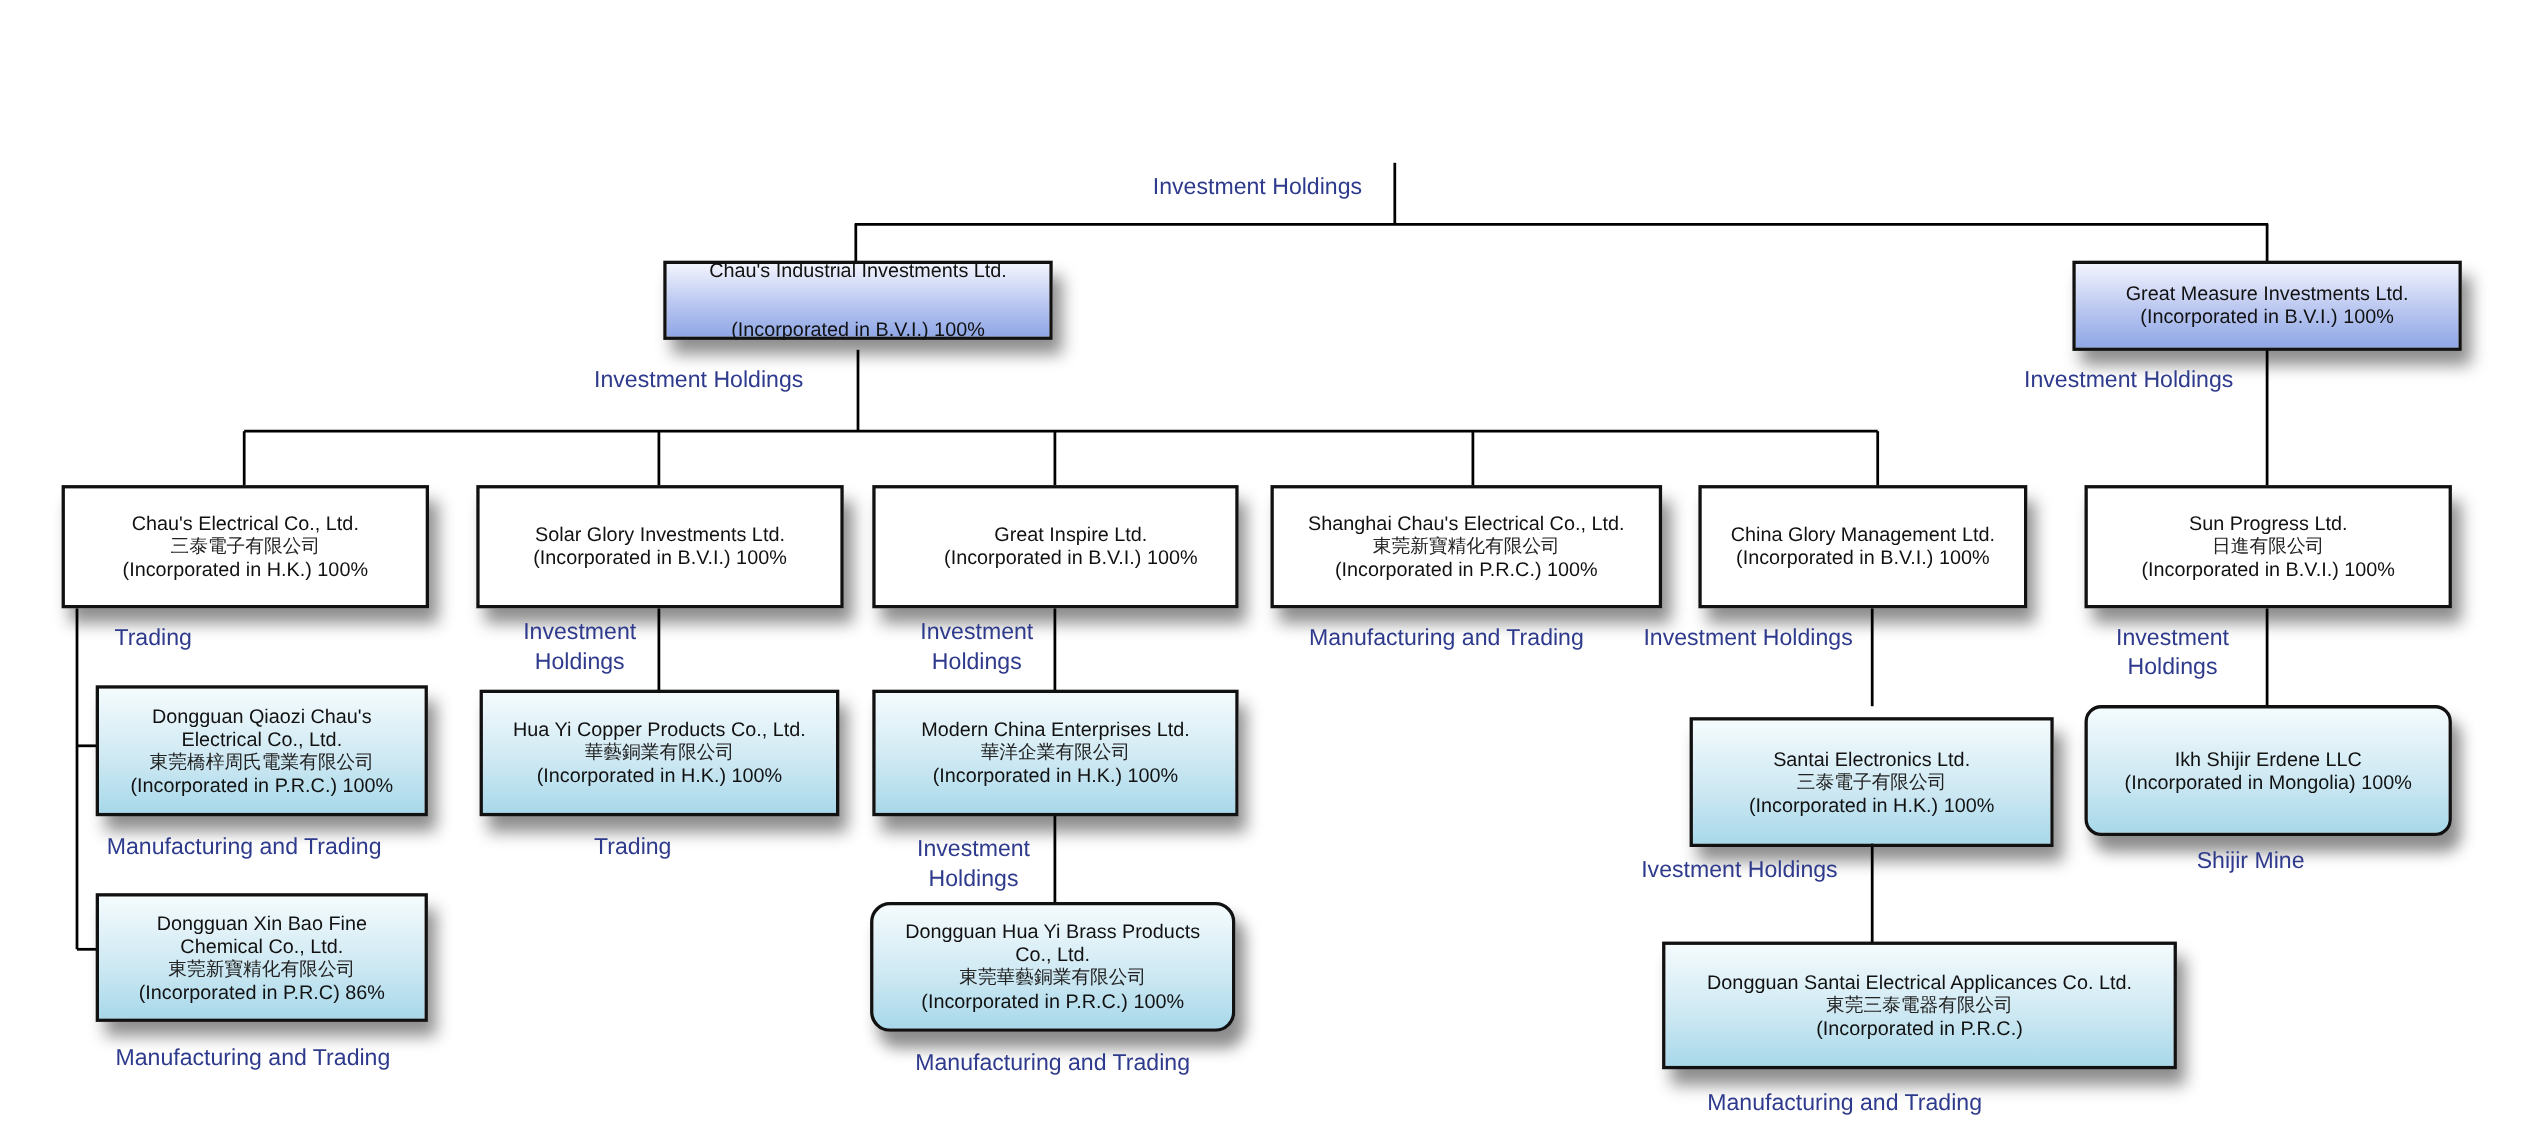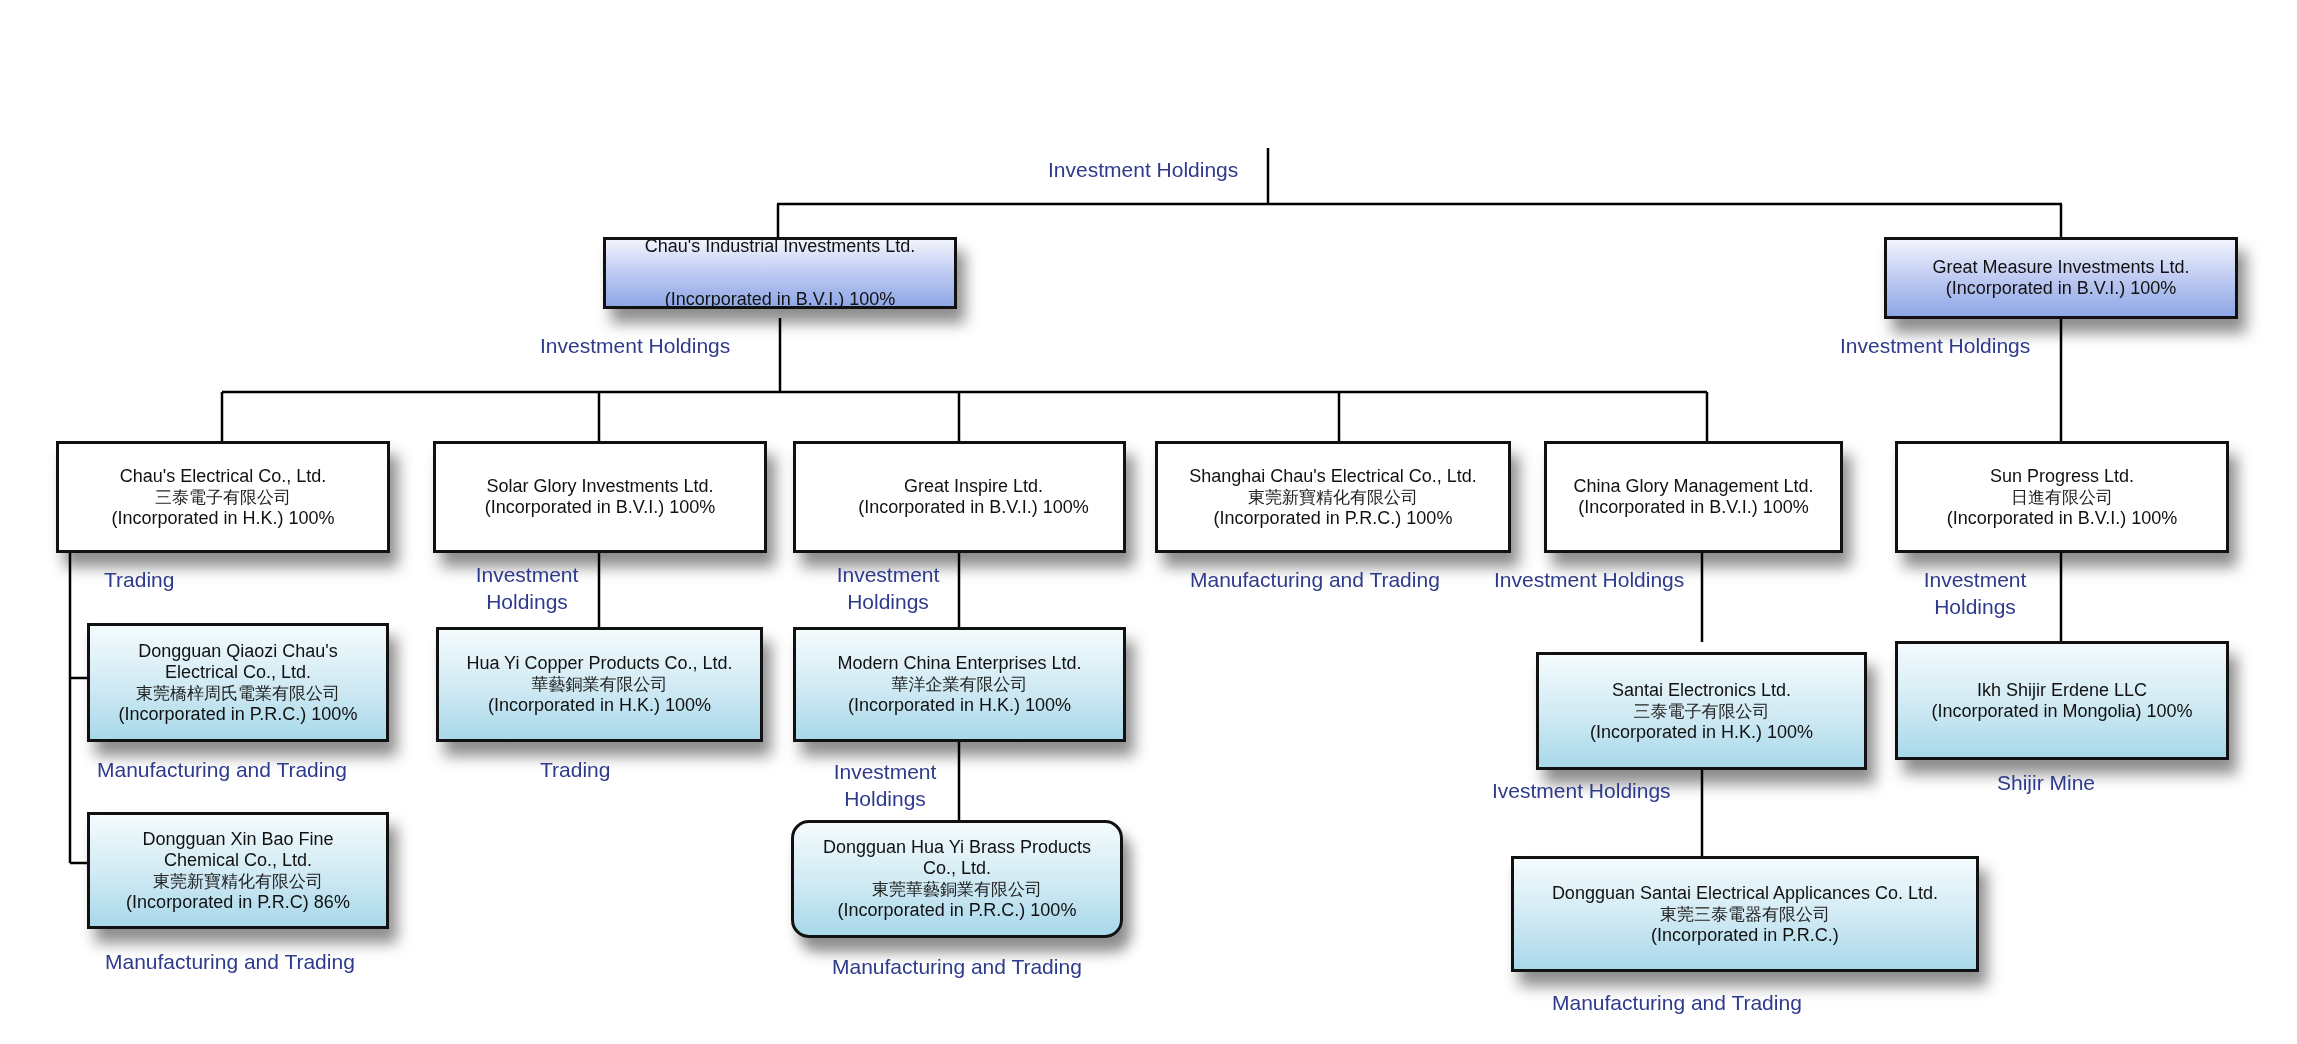--- a/index.html
+++ b/index.html
@@ -153,21 +153,21 @@
     <div>Holdings</div>
   </div>
 
   <div class="node operating" style="left:1536px; top:652px; width:331px; height:118px;">
     <div>Santai Electronics Ltd.</div>
     <div class="zh">三泰電子有限公司</div>
     <div>(Incorporated in H.K.) 100%</div>
   </div>
   <div class="label" style="left:1492px; top:777px;">Ivestment Holdings</div>
 
-  <div class="node operating" style="left:1895px; top:641px; width:334px; height:119px;">
+  <div class="node operating" style="left:1895px; top:641px; width:334px; height:119px;border-radius:15px;">
     <div>Ikh Shijir Erdene LLC</div>
     <div>(Incorporated in Mongolia) 100%</div>
   </div>
   <div class="label" style="left:1997px; top:769px;">Shijir Mine</div>
 
   <div class="node operating" style="left:791px; top:820px; width:332px; height:118px;border-radius:18px;">
     <div>Dongguan Hua Yi Brass Products</div>
     <div>Co., Ltd.</div>
     <div class="zh">東莞華藝銅業有限公司</div>
     <div>(Incorporated in P.R.C.) 100%</div>

